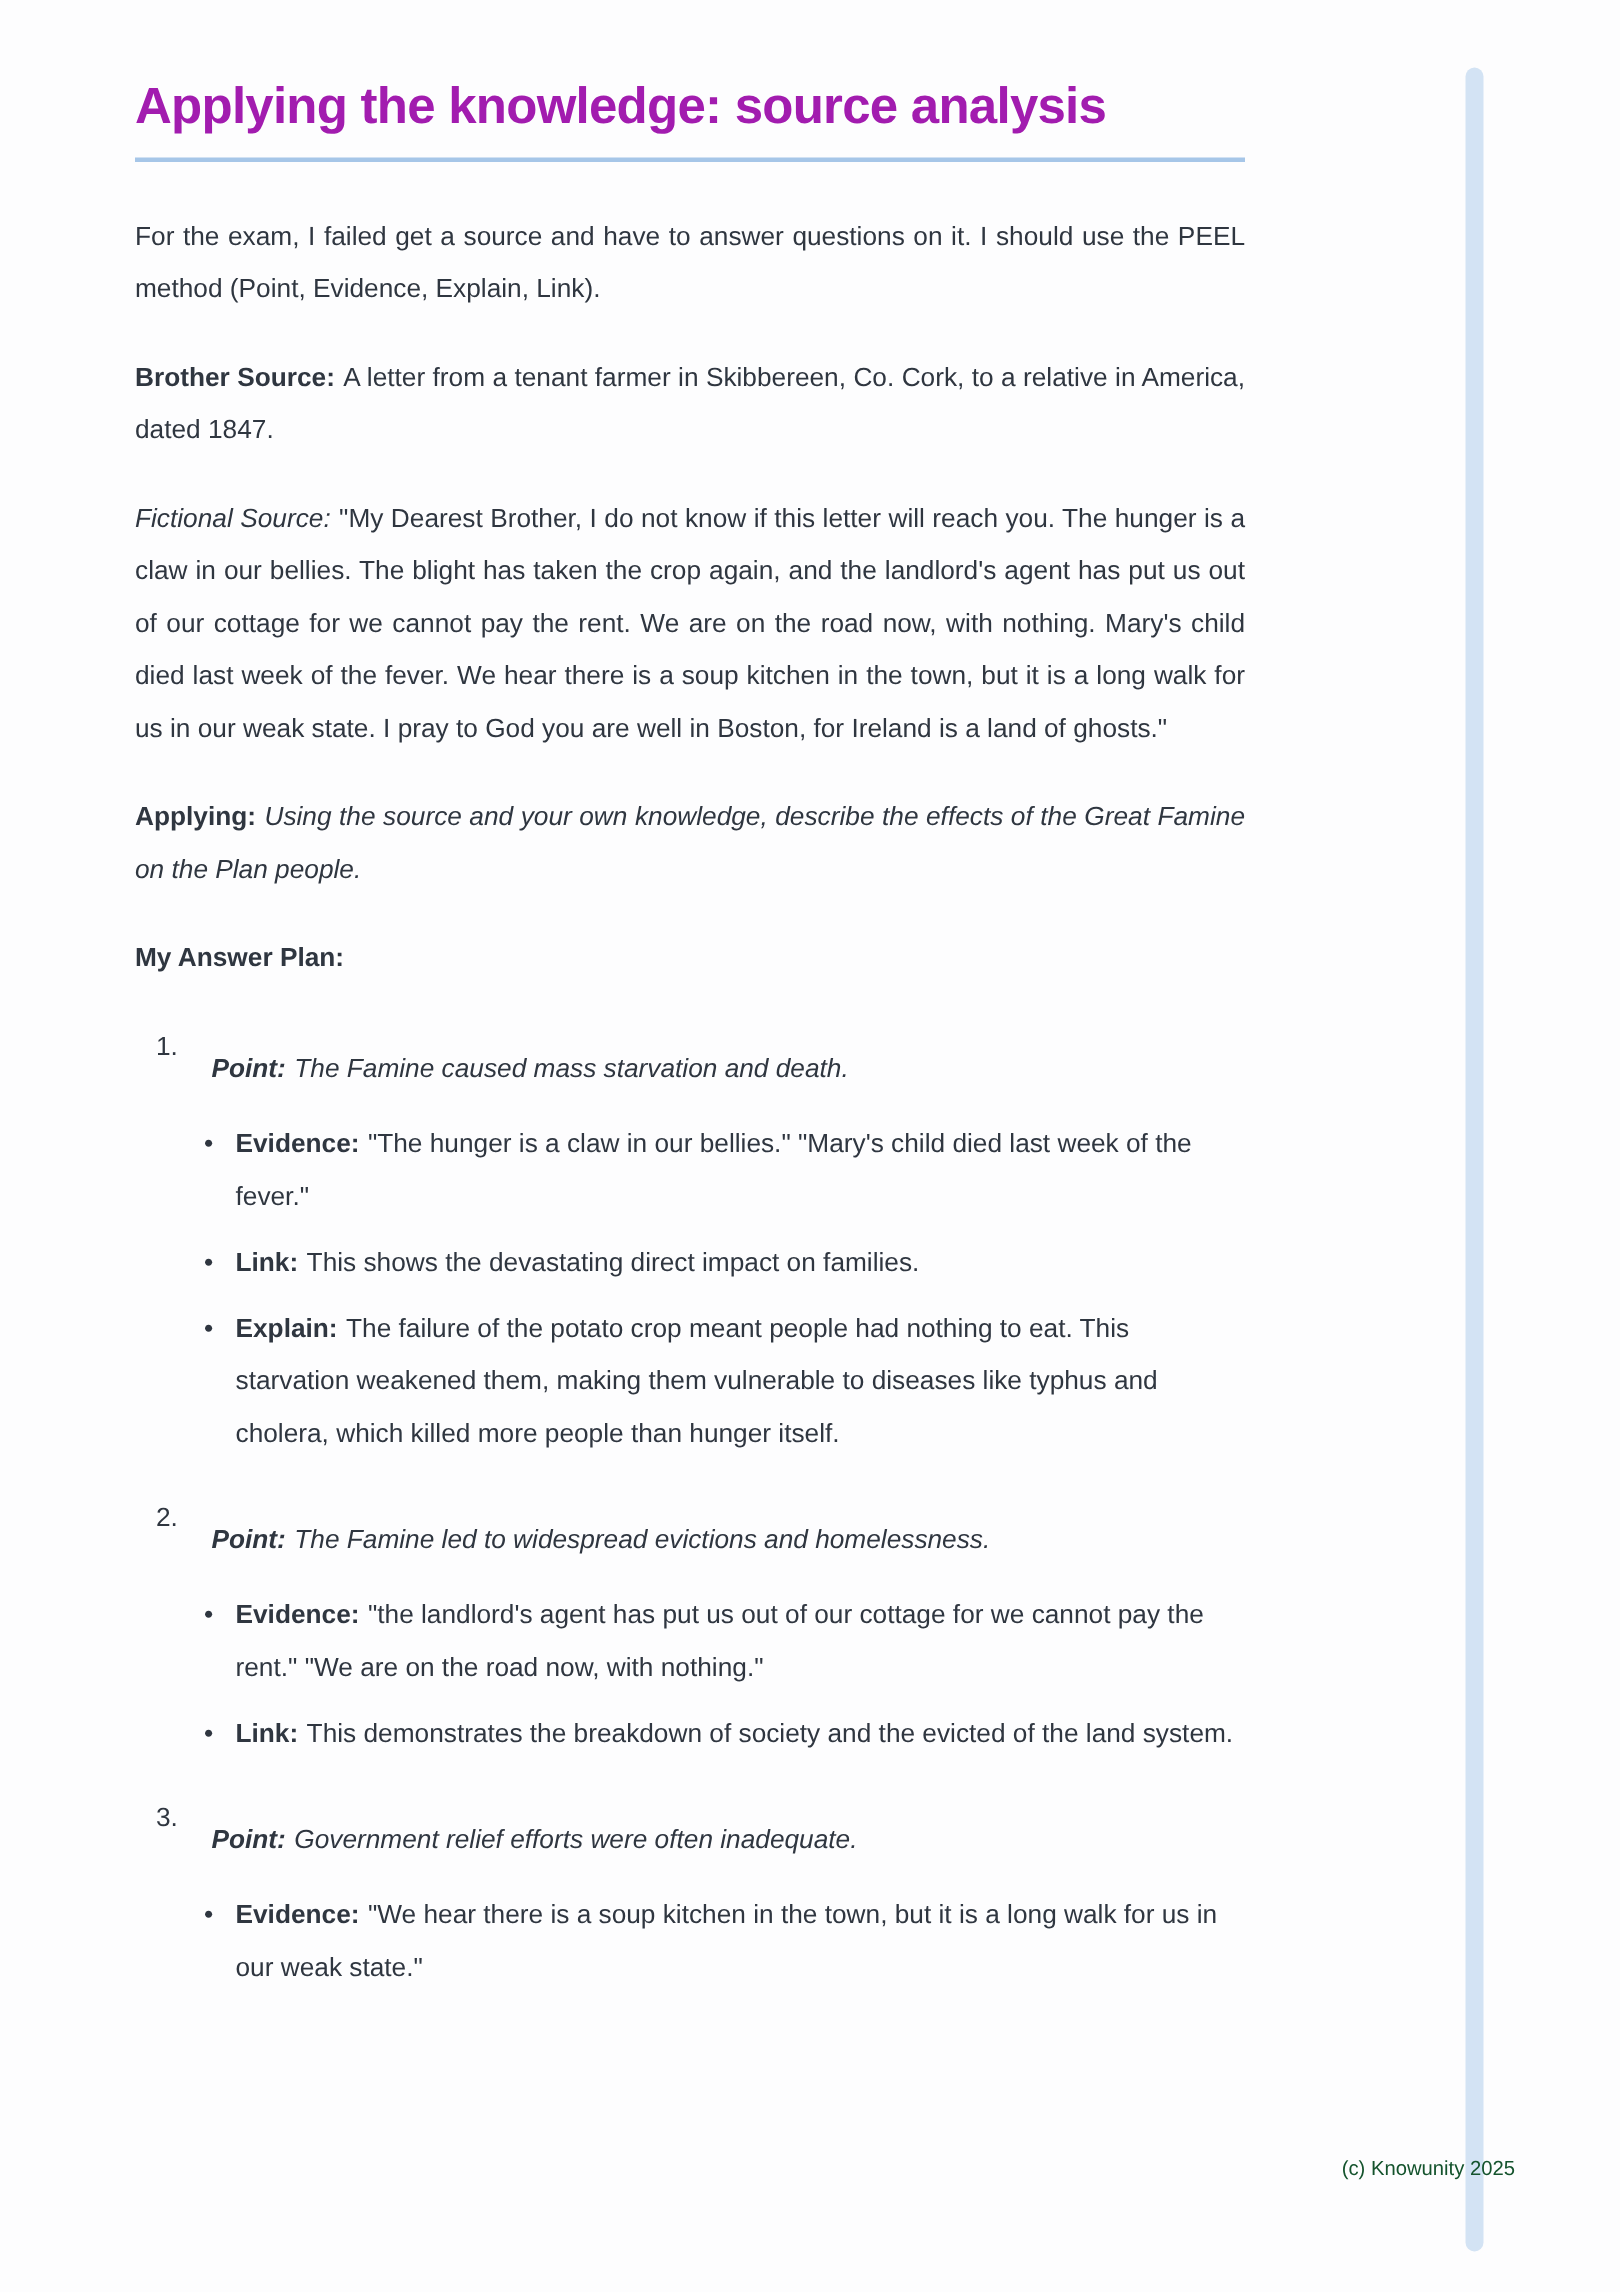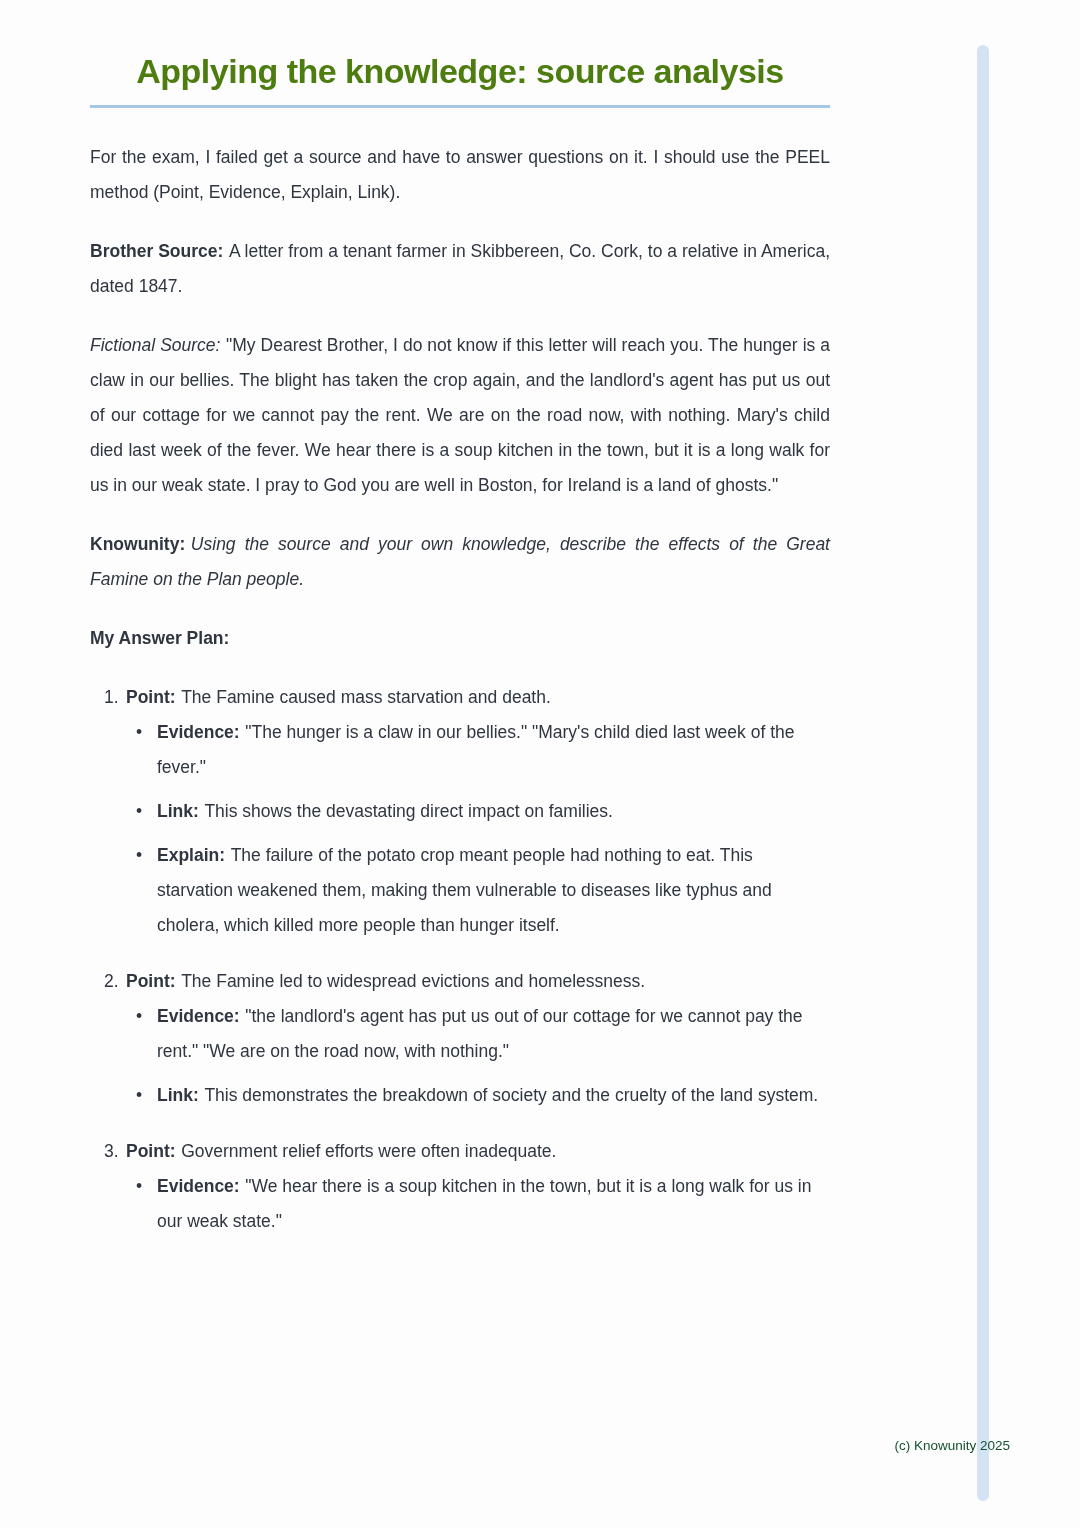--- a/index.html
+++ b/index.html
@@ -17,23 +17,22 @@
     position: absolute;
     left: 90px;
     top: 52px;
     width: 740px;
   }
   h1.title {
     margin: 0 0 14px 0;
     font-size: 34px;
     font-weight: bold;
     letter-spacing: -0.5px;
-    color: #4d7c0f;
+    color: #a21caf;
     font-family: "Liberation Sans", sans-serif;
-    text-align: center;
   }
   .title-rule {
     height: 3px;
     background: #a6c6e8;
     border: none;
     margin: 0 0 32px 0;
     width: 100%;
   }
   p.para {
     margin: 0 0 24px 0;
@@ -50,23 +49,24 @@
     display: flex;
     padding-left: 14px;
     margin-bottom: 0;
   }
   .point-row .num {
     flex: 0 0 22px;
     font-size: 17.5px;
     line-height: 35px;
   }
   .point-row p {
-    margin: 0;
+    margin: 15px;
     font-size: 17.5px;
     line-height: 35px;
+    font-style: italic;
   }
   .bullets { margin-left: 46px; }
   .bullet {
     position: relative;
     padding-left: 21px;
     margin-bottom: 9px;
   }
   .bullet::before {
     content: "\2022";
     position: absolute;
@@ -108,21 +108,21 @@
 
   <h1 class="title">Applying the knowledge: source analysis</h1>
   <div class="title-rule"></div>
 
   <p class="para j">For the exam, I failed get a source and have to answer questions on it. I should use the PEEL method (Point, Evidence, Explain, Link).</p>
 
   <p class="para j"><strong class="lbl">Brother Source:</strong><span>A letter from a tenant farmer in Skibbereen, Co. Cork, to a relative in America, dated 1847.</span></p>
 
   <p class="para j"><em class="lbl">Fictional Source:</em><span>"My Dearest Brother, I do not know if this letter will reach you. The hunger is a claw in our bellies. The blight has taken the crop again, and the landlord's agent has put us out of our cottage for we cannot pay the rent. We are on the road now, with nothing. Mary's child died last week of the fever. We hear there is a soup kitchen in the town, but it is a long walk for us in our weak state. I pray to God you are well in Boston, for Ireland is a land of ghosts."</span></p>
 
-  <p class="para j"><strong class="lbl">Knowunity:</strong><em>Using the source and your own knowledge, describe the effects of the Great Famine on the Plan people.</em></p>
+  <p class="para j"><strong class="lbl">Applying:</strong><em>Using the source and your own knowledge, describe the effects of the Great Famine on the Plan people.</em></p>
 
   <p class="para"><strong>My Answer Plan:</strong></p>
 
   <div class="plan">
 
     <div class="plan-item">
       <div class="point-row">
         <span class="num">1.</span>
         <p><strong class="lbl">Point:</strong><span>The Famine caused mass starvation and death.</span></p>
       </div>
@@ -142,21 +142,21 @@
     <div class="plan-item">
       <div class="point-row">
         <span class="num">2.</span>
         <p><strong class="lbl">Point:</strong><span>The Famine led to widespread evictions and homelessness.</span></p>
       </div>
       <div class="bullets">
         <div class="bullet">
           <p><strong class="lbl">Evidence:</strong><span>"the landlord's agent has put us out of our cottage for we cannot pay the rent." "We are on the road now, with nothing."</span></p>
         </div>
         <div class="bullet">
-          <p><strong class="lbl">Link:</strong><span>This demonstrates the breakdown of society and the cruelty of the land system.</span></p>
+          <p><strong class="lbl">Link:</strong><span>This demonstrates the breakdown of society and the evicted of the land system.</span></p>
         </div>
       </div>
     </div>
 
     <div class="plan-item">
       <div class="point-row">
         <span class="num">3.</span>
         <p><strong class="lbl">Point:</strong><span>Government relief efforts were often inadequate.</span></p>
       </div>
       <div class="bullets">

